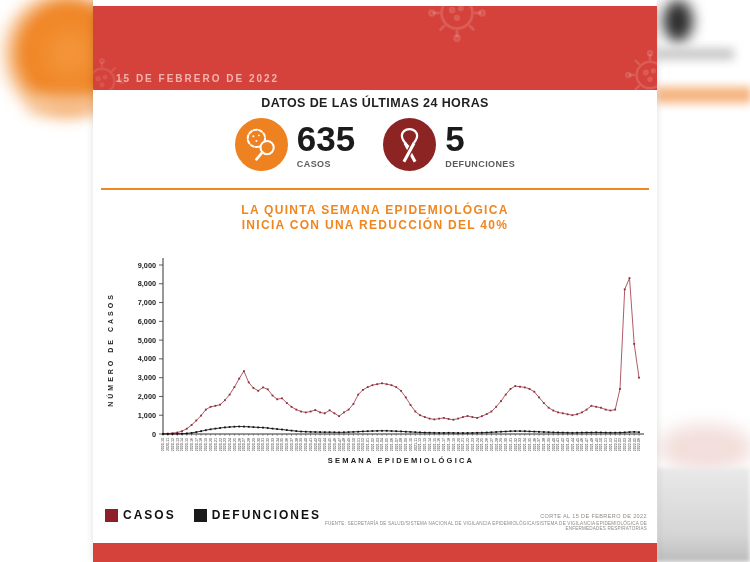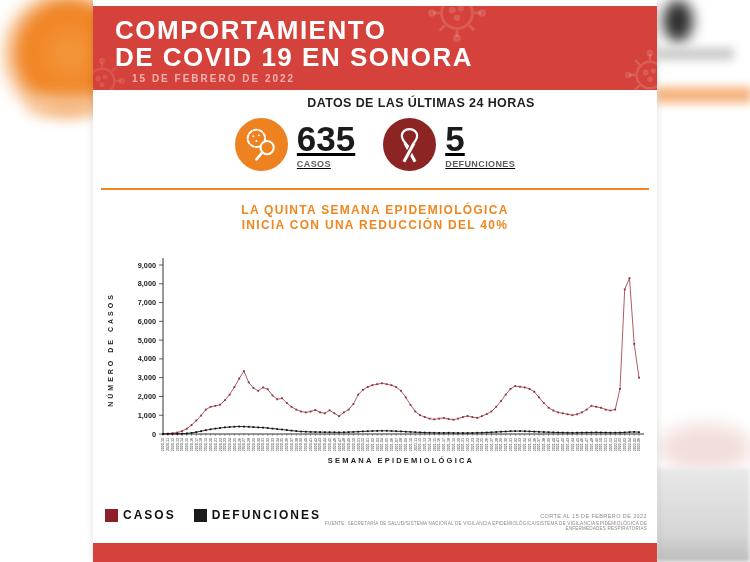--- a/index.html
+++ b/index.html
@@ -19,31 +19,31 @@
   .gray-band{left:656px;top:48px;width:78px;height:12px;background:#c9c9c9;filter:blur(5px);}
   .orange-band{left:656px;top:87px;width:96px;height:16px;background:#f5b27c;filter:blur(5px);}
   .pink-wave{left:658px;top:424px;width:95px;height:48px;background:#f2dedb;border-radius:50%;filter:blur(9px);}
   .bottom-gray{left:656px;top:468px;width:94px;height:94px;background:linear-gradient(#e9e9e9 0%, #d6d6d6 70%, #bdbdbd 100%);filter:blur(2px);}
   
   .card{position:absolute;left:93px;top:0;width:564px;height:562px;background:#ffffff;z-index:1;
     box-shadow:0 0 8px rgba(0,0,0,.12);}
   
   .header{position:absolute;left:0;top:6px;width:100%;height:84px;background:#d5423c;color:#fff;overflow:hidden;}
   .header .title{position:absolute;left:22px;top:11px;font-weight:800;font-size:26px;line-height:27px;letter-spacing:1.5px;}
-  .header .subtitle{position:absolute;left:23px;top:67px;font-size:10px;font-weight:600;letter-spacing:2px;color:#f2b3ae;margin-left:16px;}
+  .header .subtitle{position:absolute;left:23px;top:67px;font-size:10px;font-weight:600;letter-spacing:2px;color:#f2b3ae;}
   .deco-virus{position:absolute;color:rgba(255,255,255,.14);}
   .deco-virus.v1{left:335px;top:-22px;width:58px;height:58px;}
   .deco-virus.v2{left:532px;top:44px;width:50px;height:50px;}
   .deco-virus.v3{left:-14px;top:52px;width:46px;height:46px;color:rgba(255,255,255,.10);}
   
   .section-title{position:absolute;left:0;top:96px;width:100%;text-align:center;
-    font-size:12.5px;font-weight:800;letter-spacing:.4px;color:#1f1f1f;padding-left:46px;}
+    font-size:12.5px;font-weight:800;letter-spacing:.4px;color:#1f1f1f;}
   
   .stats{position:absolute;left:0;top:118px;width:100%;display:flex;justify-content:center;gap:28px;}
-  .stat{display:flex;align-items:center;gap:9px;text-decoration:underline;}
+  .stat{display:flex;align-items:center;gap:9px;}
   .stat-icon{width:53px;height:53px;flex:none;}
   .stat-text{display:flex;flex-direction:column;}
   .stat-num{font-size:35px;font-weight:800;color:#1b1b1b;line-height:36px;}
   .stat-label{font-size:9px;font-weight:600;letter-spacing:.4px;color:#5c5c5c;margin-top:2px;}
   
   .divider{position:absolute;left:8px;top:188px;width:548px;height:2px;background:#f0861f;}
   .headline{position:absolute;left:0;top:203px;width:100%;text-align:center;
     font-size:12px;font-weight:700;letter-spacing:1.3px;line-height:15px;color:#f0861f;}
   
   #chart{position:absolute;left:6px;top:250px;width:550px;height:222px;}
@@ -98,24 +98,20 @@
   <div class="header">
     <svg class="deco-virus v1" viewBox="0 0 60 60">
         <use href="#virus-glyph"></use>
       </svg>
     <svg class="deco-virus v2" viewBox="0 0 60 60">
         <use href="#virus-glyph"></use>
       </svg>
     <svg class="deco-virus v3" viewBox="0 0 60 60">
         <use href="#virus-glyph"></use>
       </svg>
-    <div class="title">
-      <div>COMPORTAMIENTO</div>
-      <div>DE COVID 19 EN SONORA</div>
-    </div>
     <div class="subtitle">15 DE FEBRERO DE 2022</div>
   </div>
 
   <div class="section-title">DATOS DE LAS ÚLTIMAS 24 HORAS</div>
 
   <div class="stats">
     <div class="stat">
       <svg class="stat-icon" viewBox="0 0 52 52">
         <circle cx="26" cy="26" r="26" fill="#ef8220"></circle>
         <g fill="none" stroke="#fff" stroke-width="2" stroke-linecap="round">

